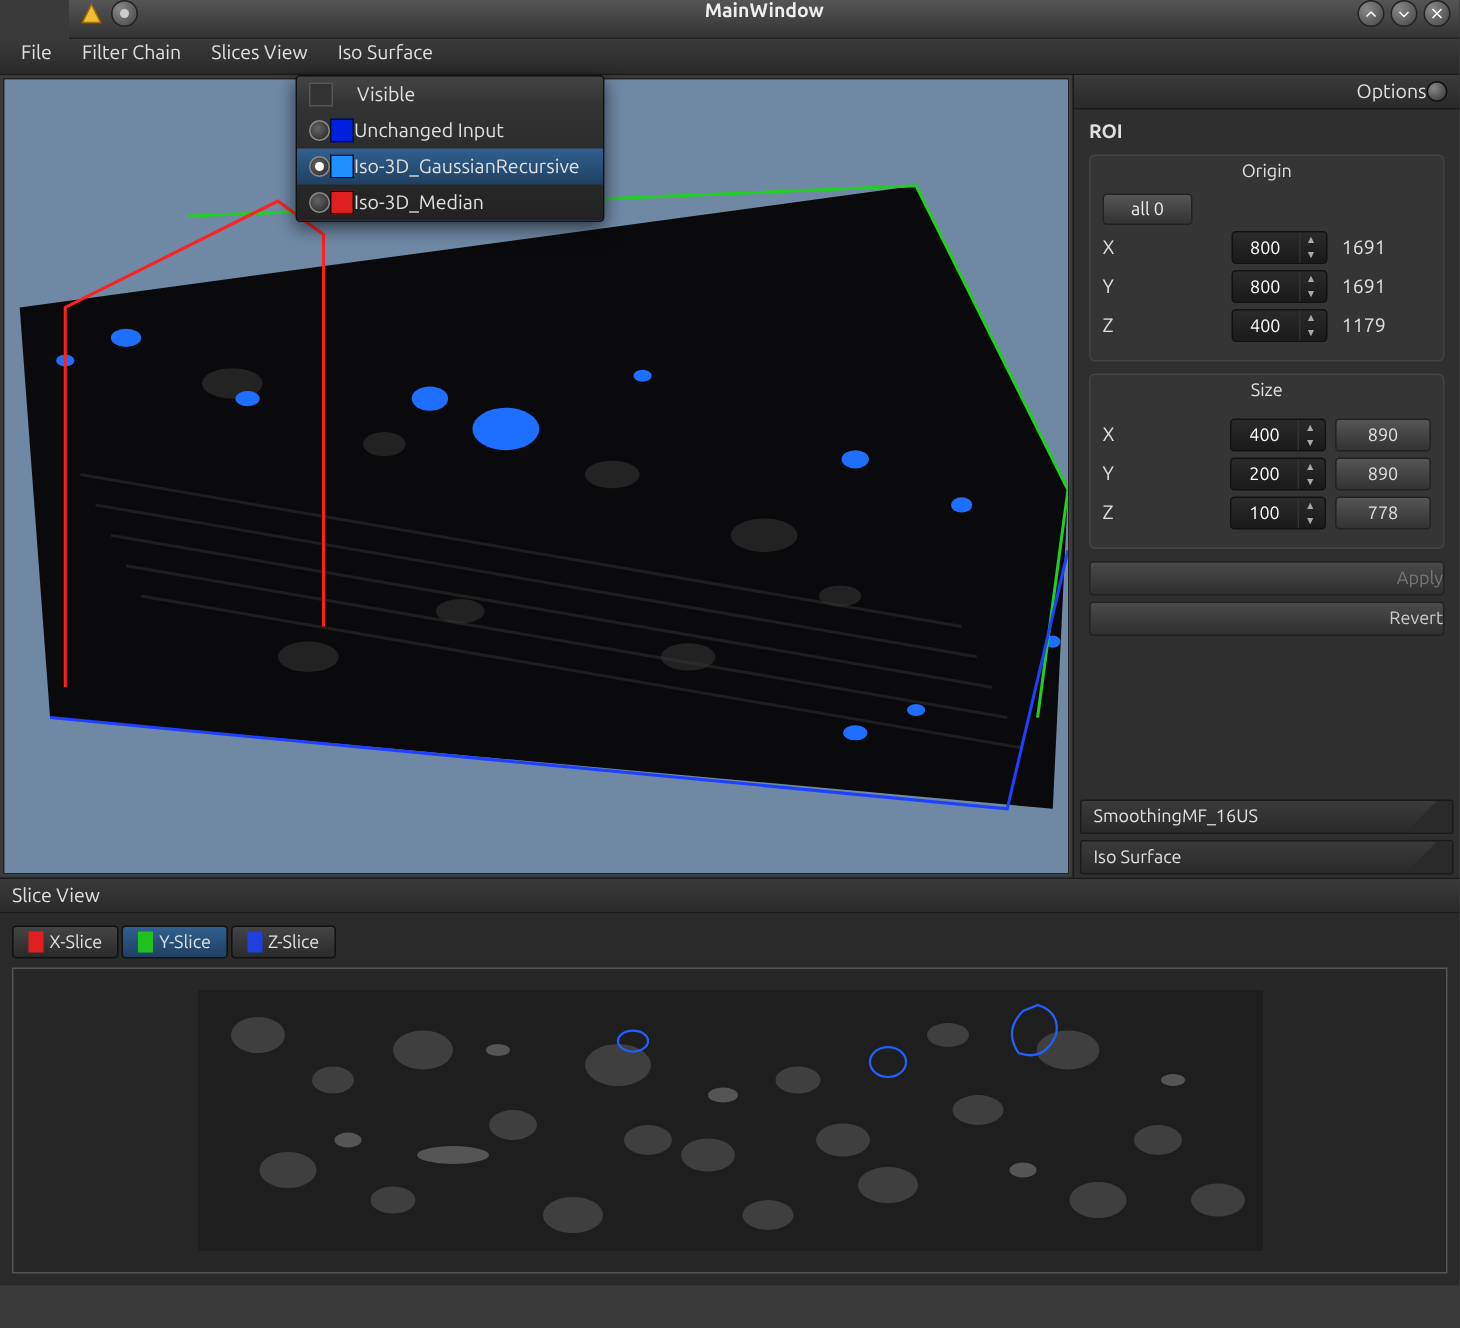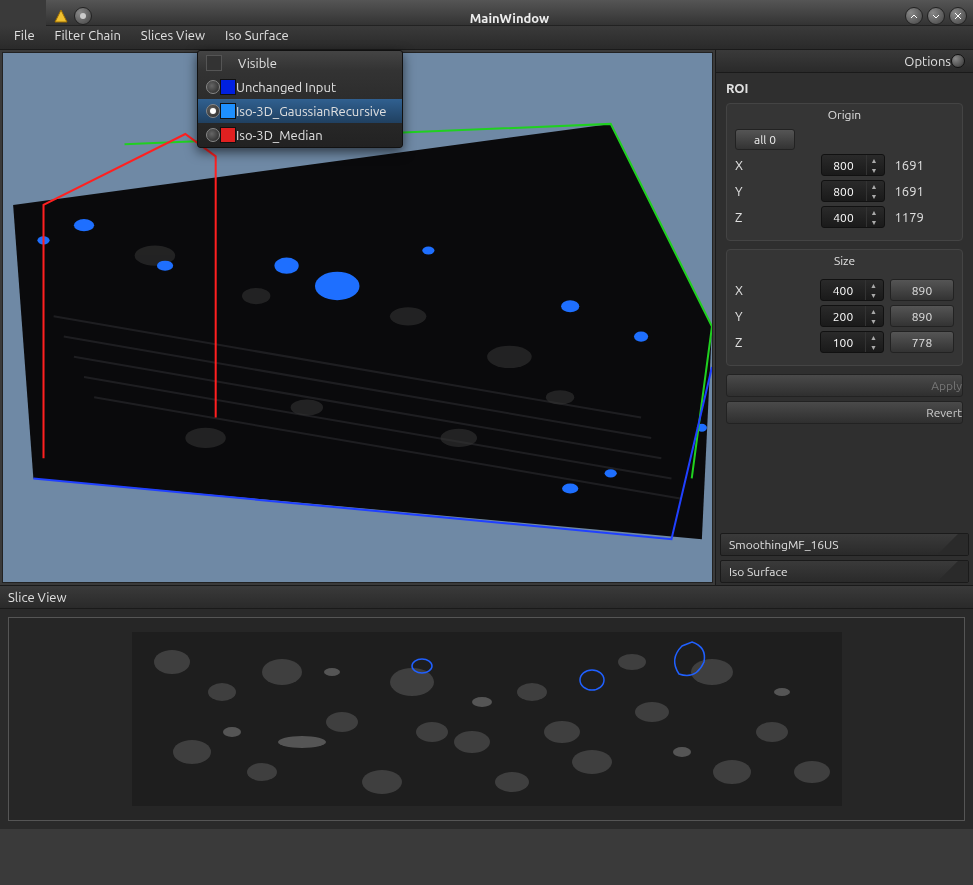--- a/index.html
+++ b/index.html
@@ -1,19 +1,19 @@
 <!DOCTYPE html>
 <html><head>
 <meta charset="utf-8">
 <style>
   * { box-sizing: border-box; margin: 0; padding: 0; font-family: "Segoe UI", "Ubuntu", sans-serif; }
   body { background: #3a3a3a; width: 973px; height: 885px; overflow: hidden; color: #e0e0e0; font-size: 13px; }
 
   
-  .titlebar { height: 26px; background: linear-gradient(to bottom, #555 0%, #444 50%, #333 100%); display: flex; align-items: flex-end; position: relative; border-bottom: 1px solid #222; margin-left: 46px; }
+  .titlebar { height: 26px; background: linear-gradient(to bottom, #555 0%, #444 50%, #333 100%); display: flex; align-items: flex-start; position: relative; border-bottom: 1px solid #222; margin-left: 46px; }
   .titlebar .left-icons { display: flex; gap: 4px; padding-left: 6px; }
   .titlebar .title { position: absolute; left: 50%; transform: translateX(-50%); font-weight: bold; font-size: 13px; color: #eee; }
   .titlebar .right-icons { position: absolute; right: 6px; display: flex; gap: 4px; }
   .win-btn { width: 18px; height: 18px; border-radius: 50%; background: radial-gradient(circle at 30% 30%, #888, #444); border: 1px solid #222; display: flex; align-items: center; justify-content: center; font-size: 10px; color: #eee; }
   .app-icon { width: 18px; height: 18px; display: flex; align-items: center; justify-content: center; }
 
   
   .menubar { height: 24px; background: linear-gradient(to bottom, #3a3a3a, #2a2a2a); display: flex; align-items: flex-start; padding: 0 4px; border-bottom: 1px solid #1a1a1a; }
   .menubar .menu-item { padding: 2px 10px; cursor: default; }
 
@@ -260,20 +260,34 @@
     <div class="collapsed-section">Iso Surface</div>
   </div>
 </div>
 
 <div class="slice-panel">
   <div class="slice-header">
     <span>Slice View</span>
     <span class="dot"></span>
   </div>
   <div class="slice-body">
+    <div class="slice-tabs">
+      <div class="slice-tab">
+        <span class="tab-color" style="background:#e02020"></span>
+        <span>X-Slice</span>
+      </div>
+      <div class="slice-tab active">
+        <span class="tab-color" style="background:#20c020"></span>
+        <span>Y-Slice</span>
+      </div>
+      <div class="slice-tab">
+        <span class="tab-color" style="background:#2040e0"></span>
+        <span>Z-Slice</span>
+      </div>
+    </div>
     <div class="slice-frame">
       <svg width="710" height="174" viewBox="0 0 710 174">
         <rect width="710" height="174" fill="#1e1e1e"></rect>
         <g fill="#3f3f3f">
           <ellipse cx="40" cy="30" rx="18" ry="12"></ellipse>
             <ellipse cx="90" cy="60" rx="14" ry="9"></ellipse>
           <ellipse cx="150" cy="40" rx="20" ry="13"></ellipse>
             <ellipse cx="210" cy="90" rx="16" ry="10"></ellipse>
           <ellipse cx="280" cy="50" rx="22" ry="14"></ellipse>
             <ellipse cx="340" cy="110" rx="18" ry="11"></ellipse>

